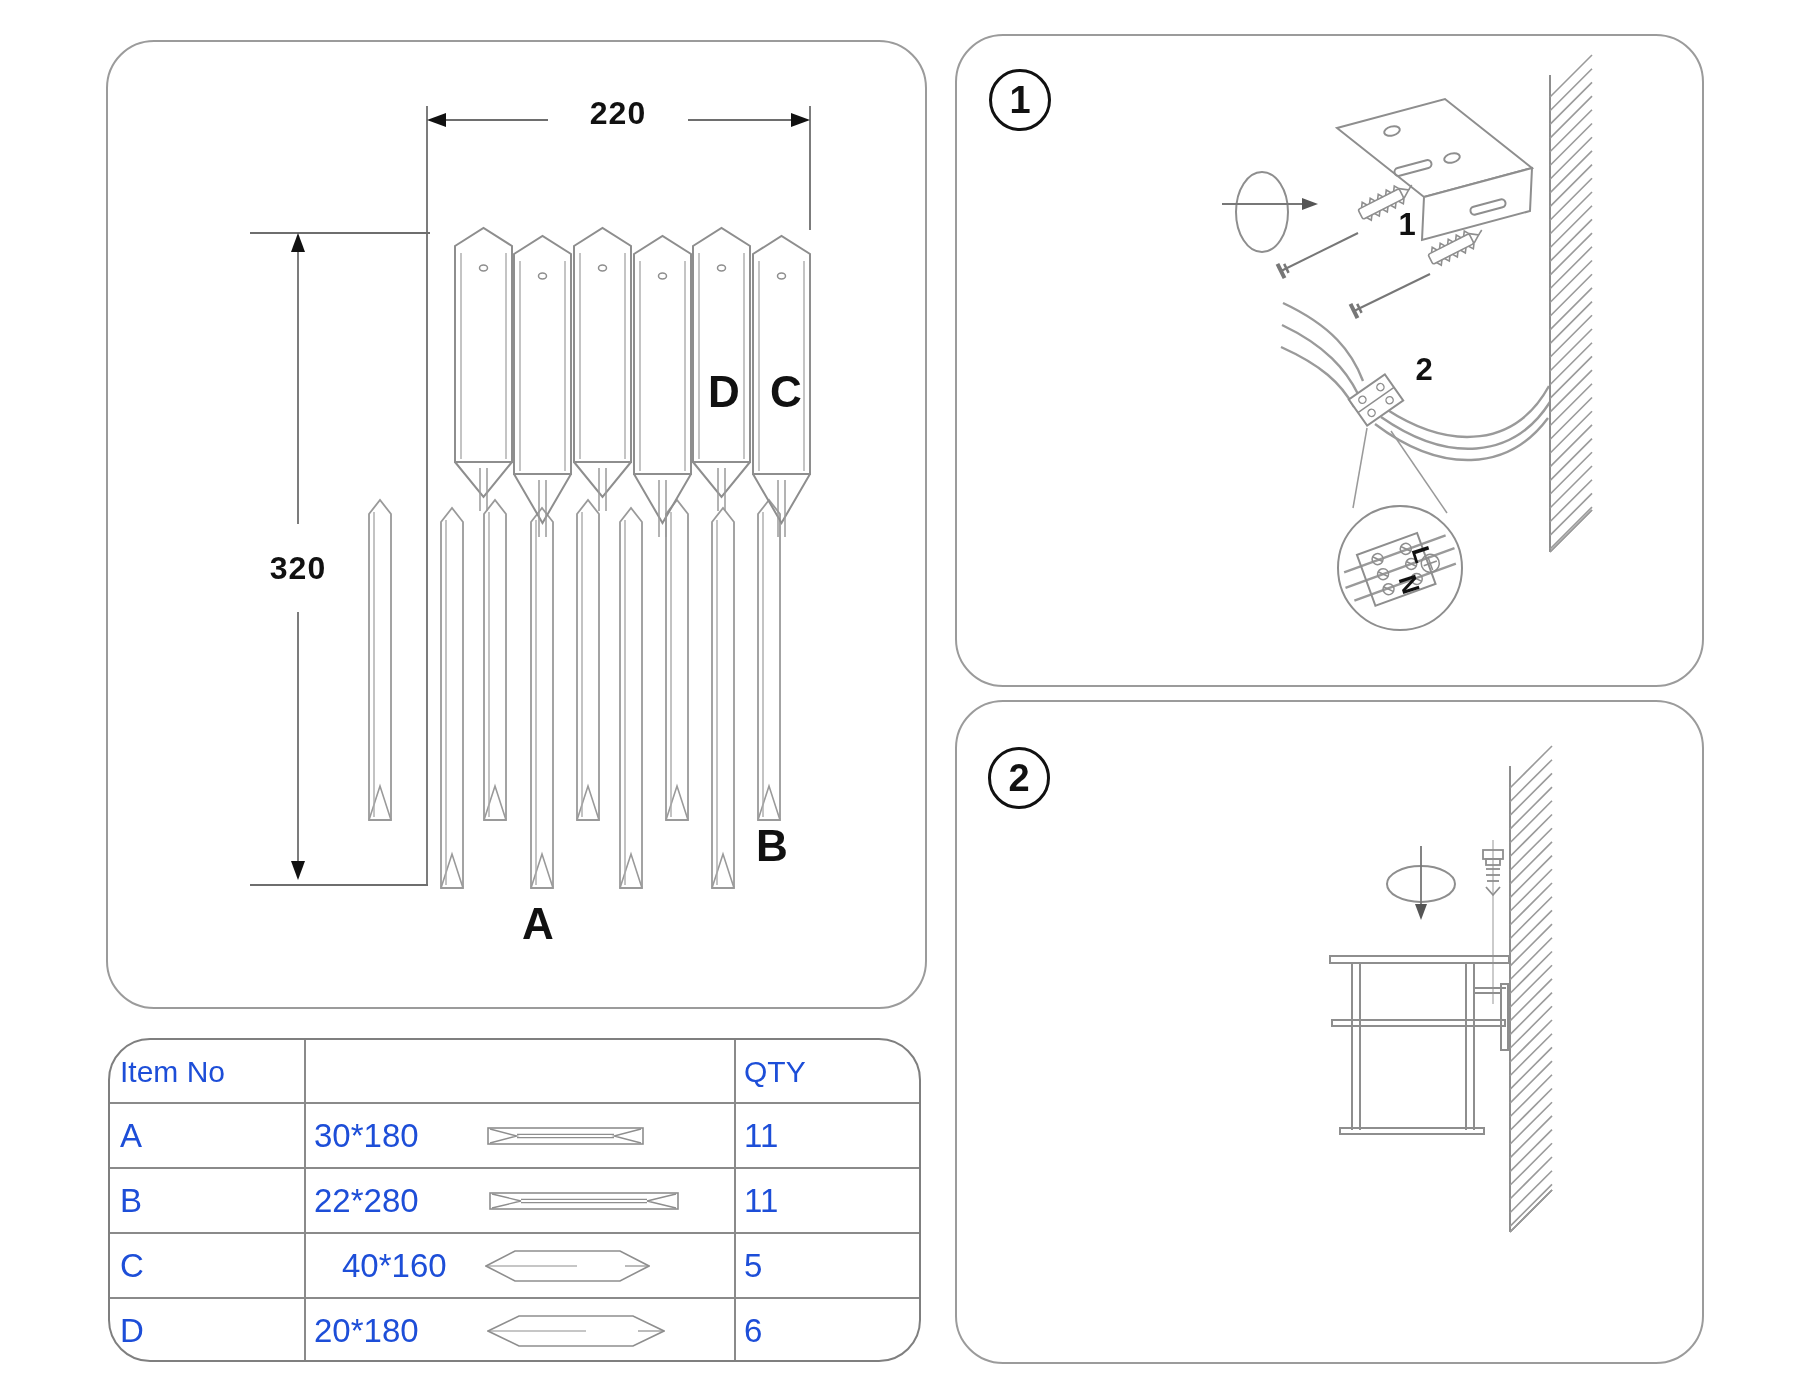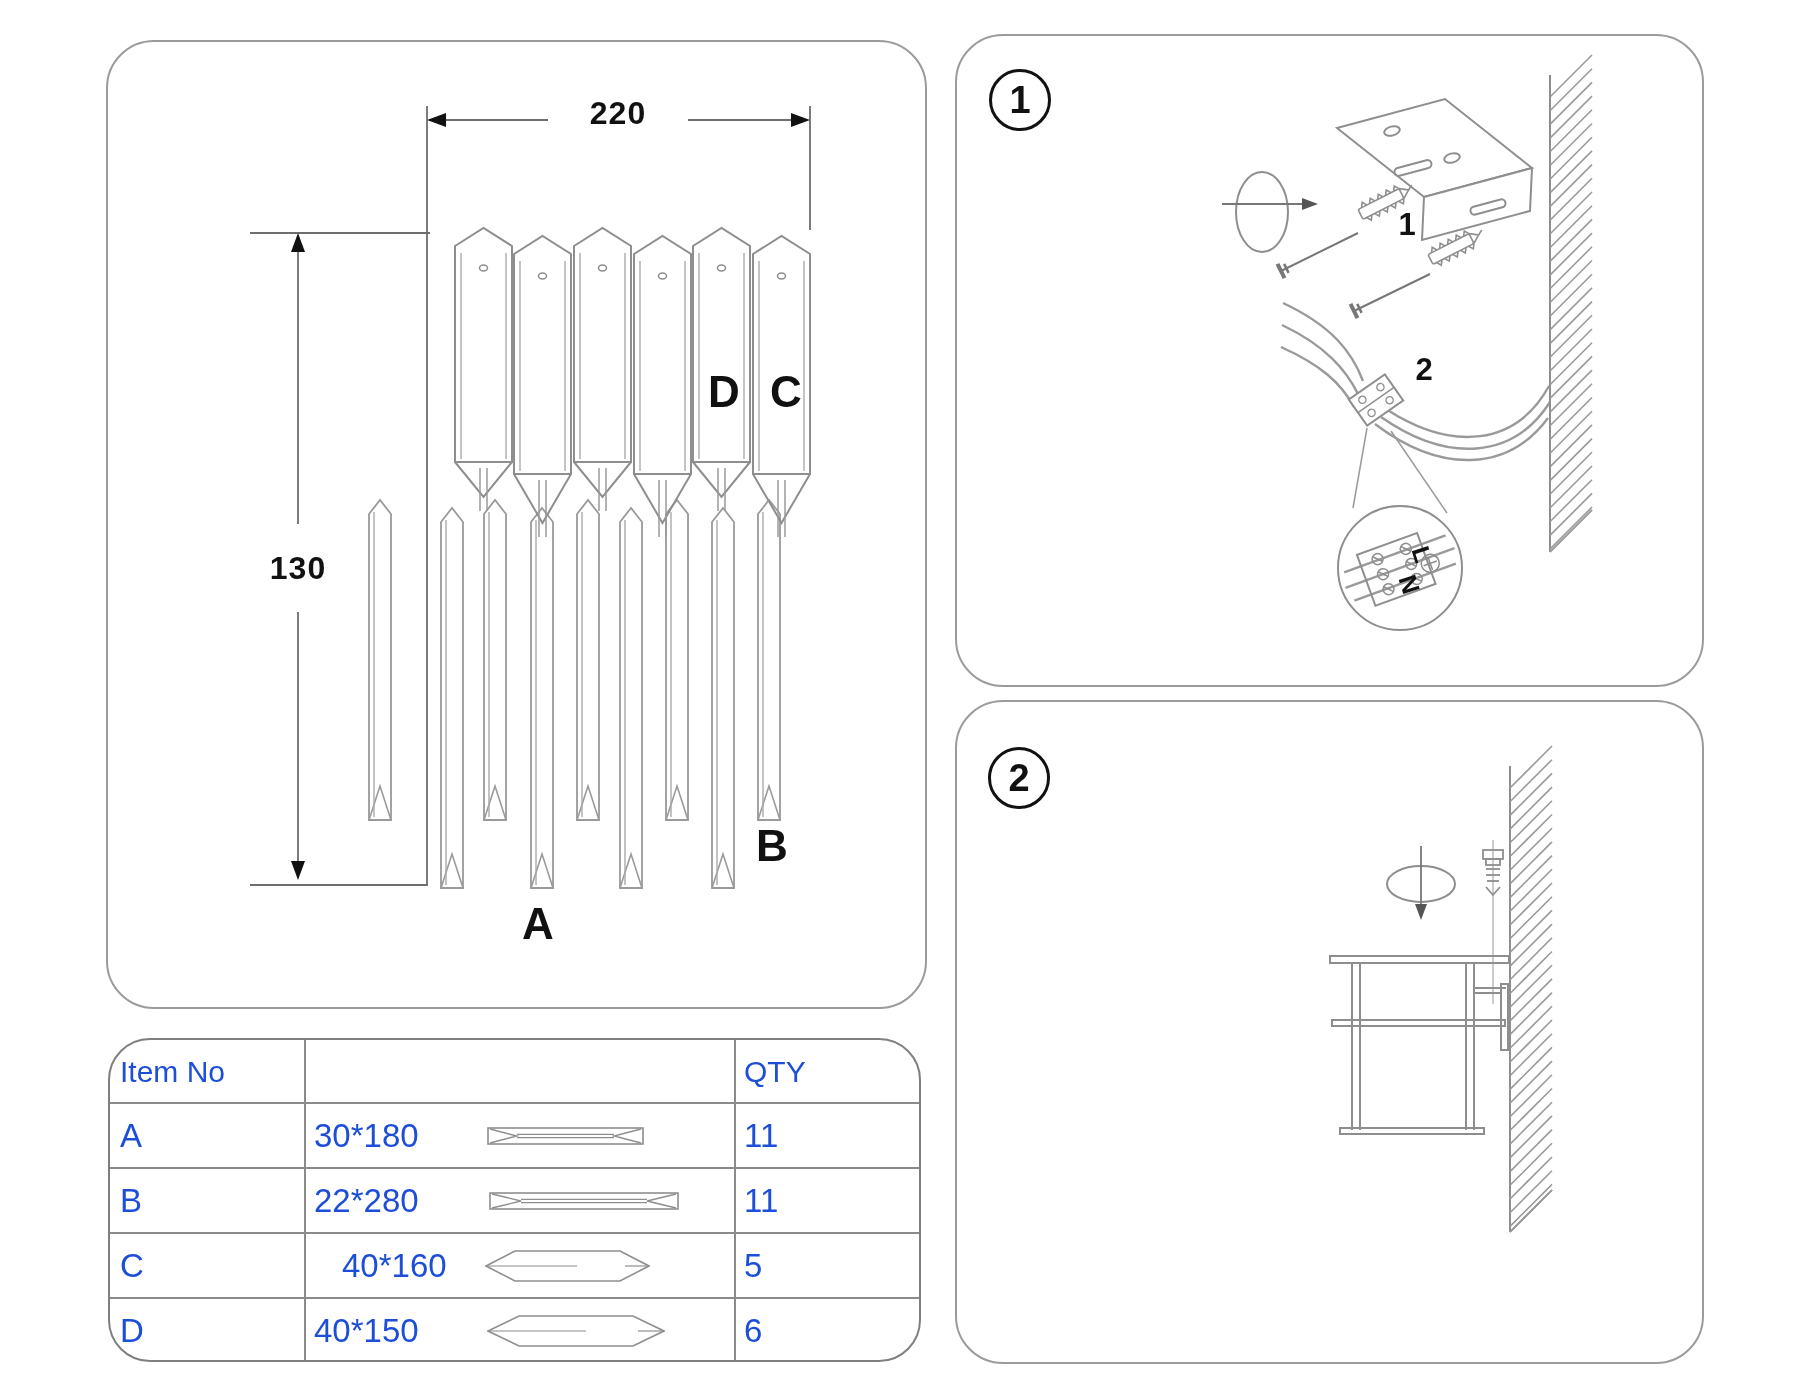--- a/index.html
+++ b/index.html
@@ -327,21 +327,21 @@
         <line x1="1510" y1="1199.0000000000014" x2="1552" y2="1157.0000000000014" stroke="#9a9a9a" stroke-width="1.6"></line>
         <line x1="1510" y1="1212.7000000000014" x2="1552" y2="1170.7000000000014" stroke="#9a9a9a" stroke-width="1.6"></line>
         <line x1="1510" y1="1226.4000000000015" x2="1552" y2="1184.4000000000015" stroke="#9a9a9a" stroke-width="1.6"></line>
         <line x1="1510" y1="1232" x2="1552" y2="1190" stroke="#9a9a9a" stroke-width="1.6"></line>
         <line x1="1510" y1="1232" x2="1552" y2="1190" stroke="#9a9a9a" stroke-width="1.6"></line>
         <line x1="1510" y1="1232" x2="1552" y2="1190" stroke="#9a9a9a" stroke-width="1.6"></line>
       </g>
   </svg>
 
   <div class="txt dimtxt" style="left:618px;top:113px;">220</div>
-  <div class="txt dimtxt" style="left:298px;top:568px;">130</div>
+  <div class="txt dimtxt" style="left:298px;top:568px;">320</div>
   <div class="txt plabel" style="left:724px;top:392px;">D</div>
   <div class="txt plabel" style="left:786px;top:392px;">C</div>
   <div class="txt plabel" style="left:772px;top:846px;">B</div>
   <div class="txt plabel" style="left:538px;top:924px;">A</div>
 
   <div class="circnum" style="left:989px;top:69px;">
     <span>1</span>
   </div>
   <div class="circnum" style="left:988px;top:747px;">
     <span>2</span>
@@ -389,21 +389,21 @@
     <div class="cell bodycell" style="left:0;width:194px;top:226px;">C</div>
     <div class="cell bodycell" style="left:194px;width:220px;top:226px;padding-left:28px;">40*160</div>
     <div class="cell bodycell" style="left:624px;width:150px;top:226px;">5</div>
     <svg class="shape" style="left:375px;top:209px;" width="165" height="34" viewBox="0 0 165 34">
       <polygon points="1,17 30,2 135,2 164,17 135,32 30,32" fill="none" stroke="#8e8e8e" stroke-width="1.6"></polygon>
       <line x1="1" y1="17" x2="92" y2="17" stroke="#8e8e8e" stroke-width="1.2"></line>
       <line x1="164" y1="17" x2="140" y2="17" stroke="#8e8e8e" stroke-width="1.2"></line>
     </svg>
 
     <div class="cell bodycell" style="left:0;width:194px;top:291px;">D</div>
-    <div class="cell bodycell" style="left:194px;width:220px;top:291px;">40*150</div>
+    <div class="cell bodycell" style="left:194px;width:220px;top:291px;">20*180</div>
     <div class="cell bodycell" style="left:624px;width:150px;top:291px;">6</div>
     <svg class="shape" style="left:377px;top:274px;" width="178" height="34" viewBox="0 0 178 34">
       <polygon points="1,17 32,2 146,2 177,17 146,32 32,32" fill="none" stroke="#8e8e8e" stroke-width="1.6"></polygon>
       <line x1="1" y1="17" x2="99" y2="17" stroke="#8e8e8e" stroke-width="1.2"></line>
       <line x1="177" y1="17" x2="151" y2="17" stroke="#8e8e8e" stroke-width="1.2"></line>
     </svg>
   </div>
 </div>
 
 </body></html>

